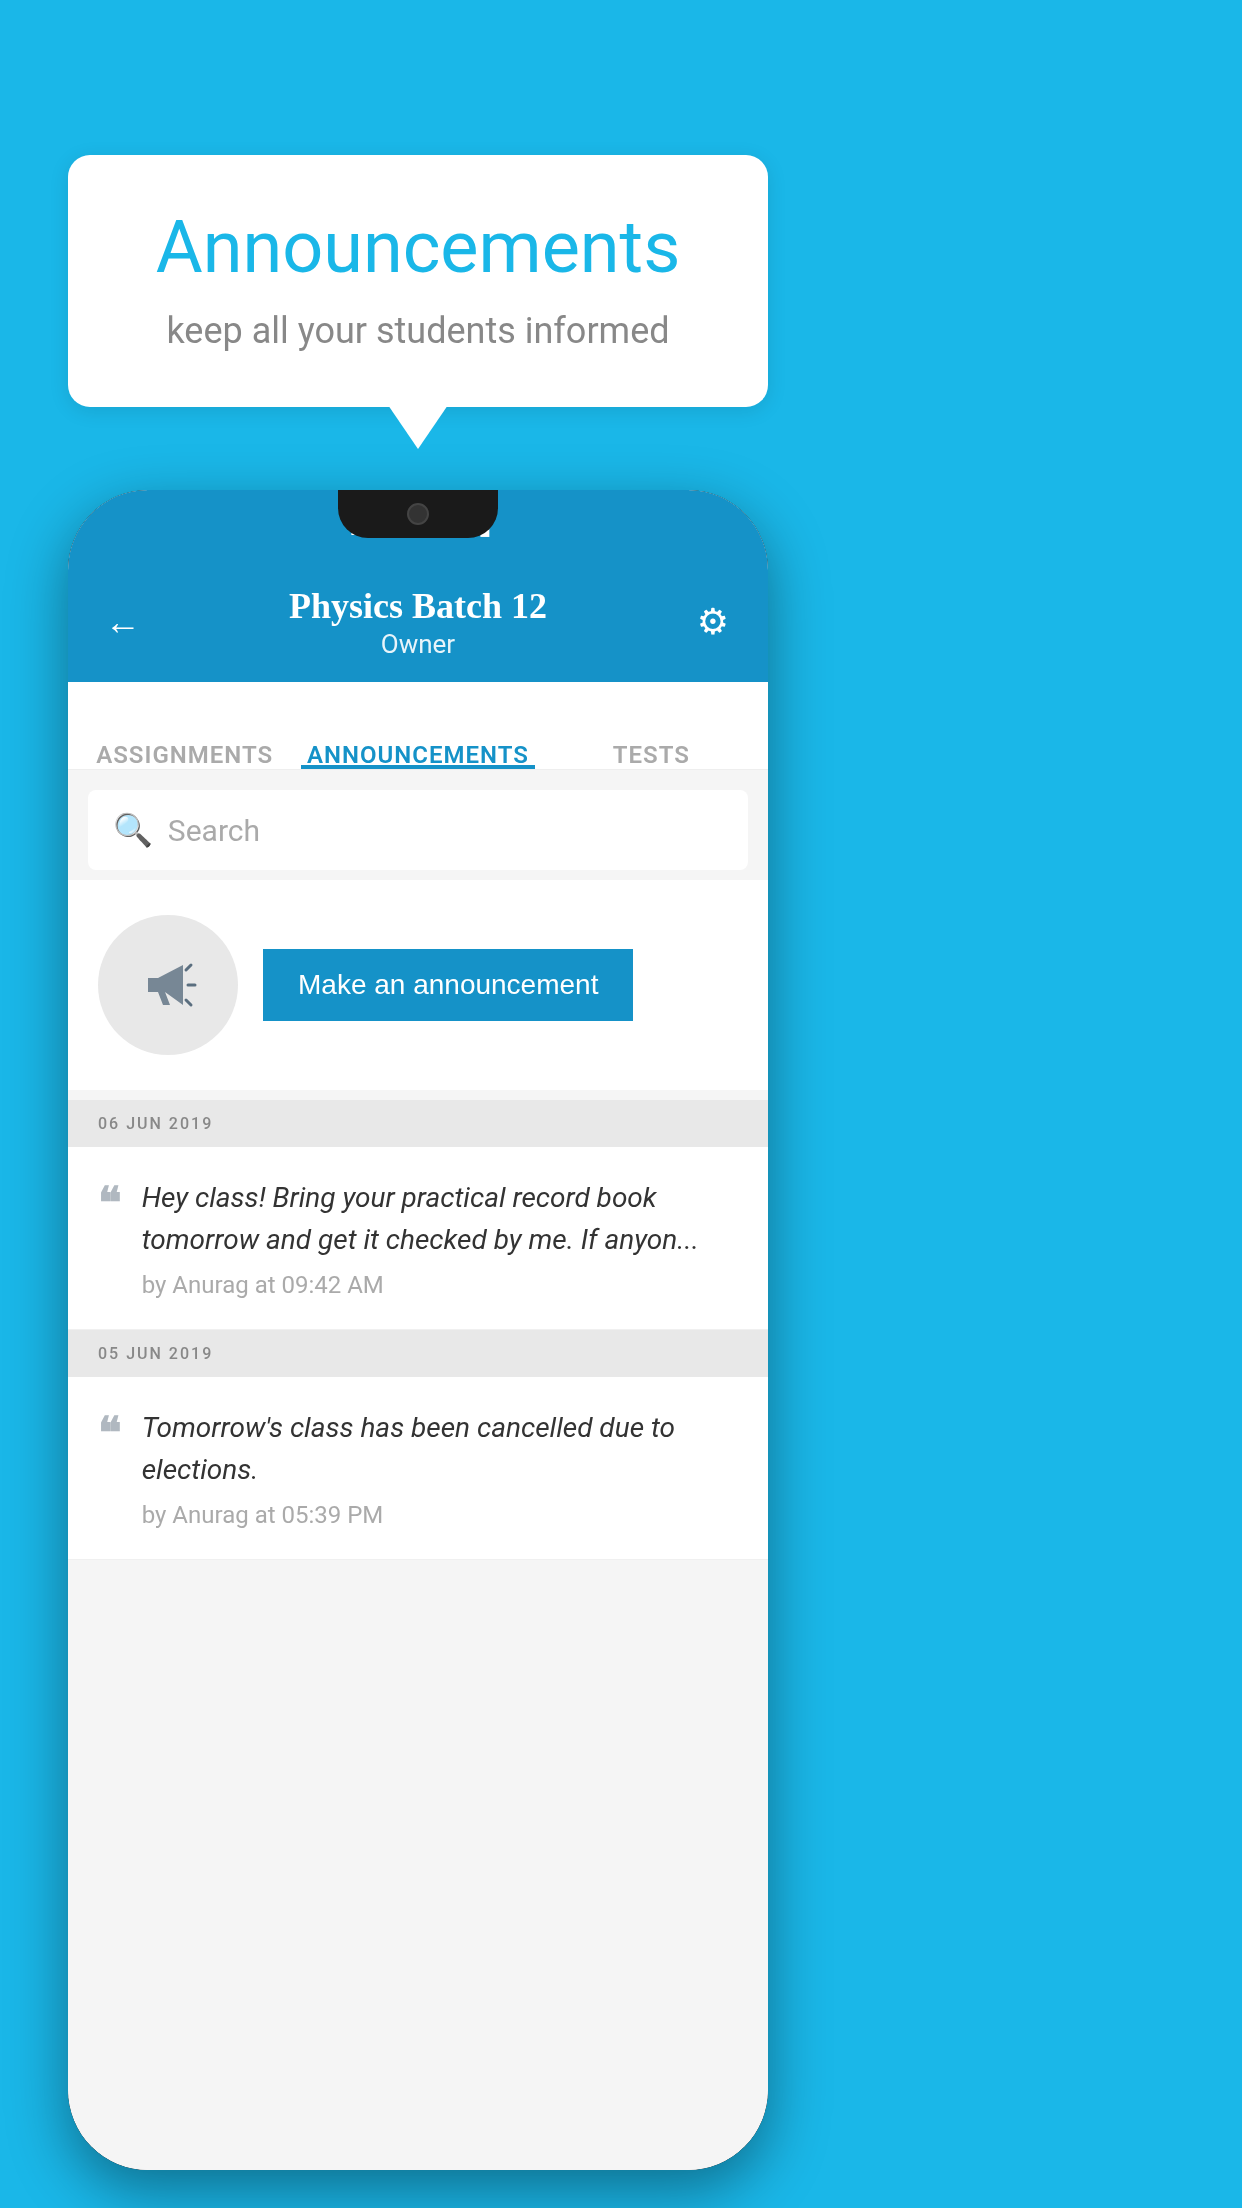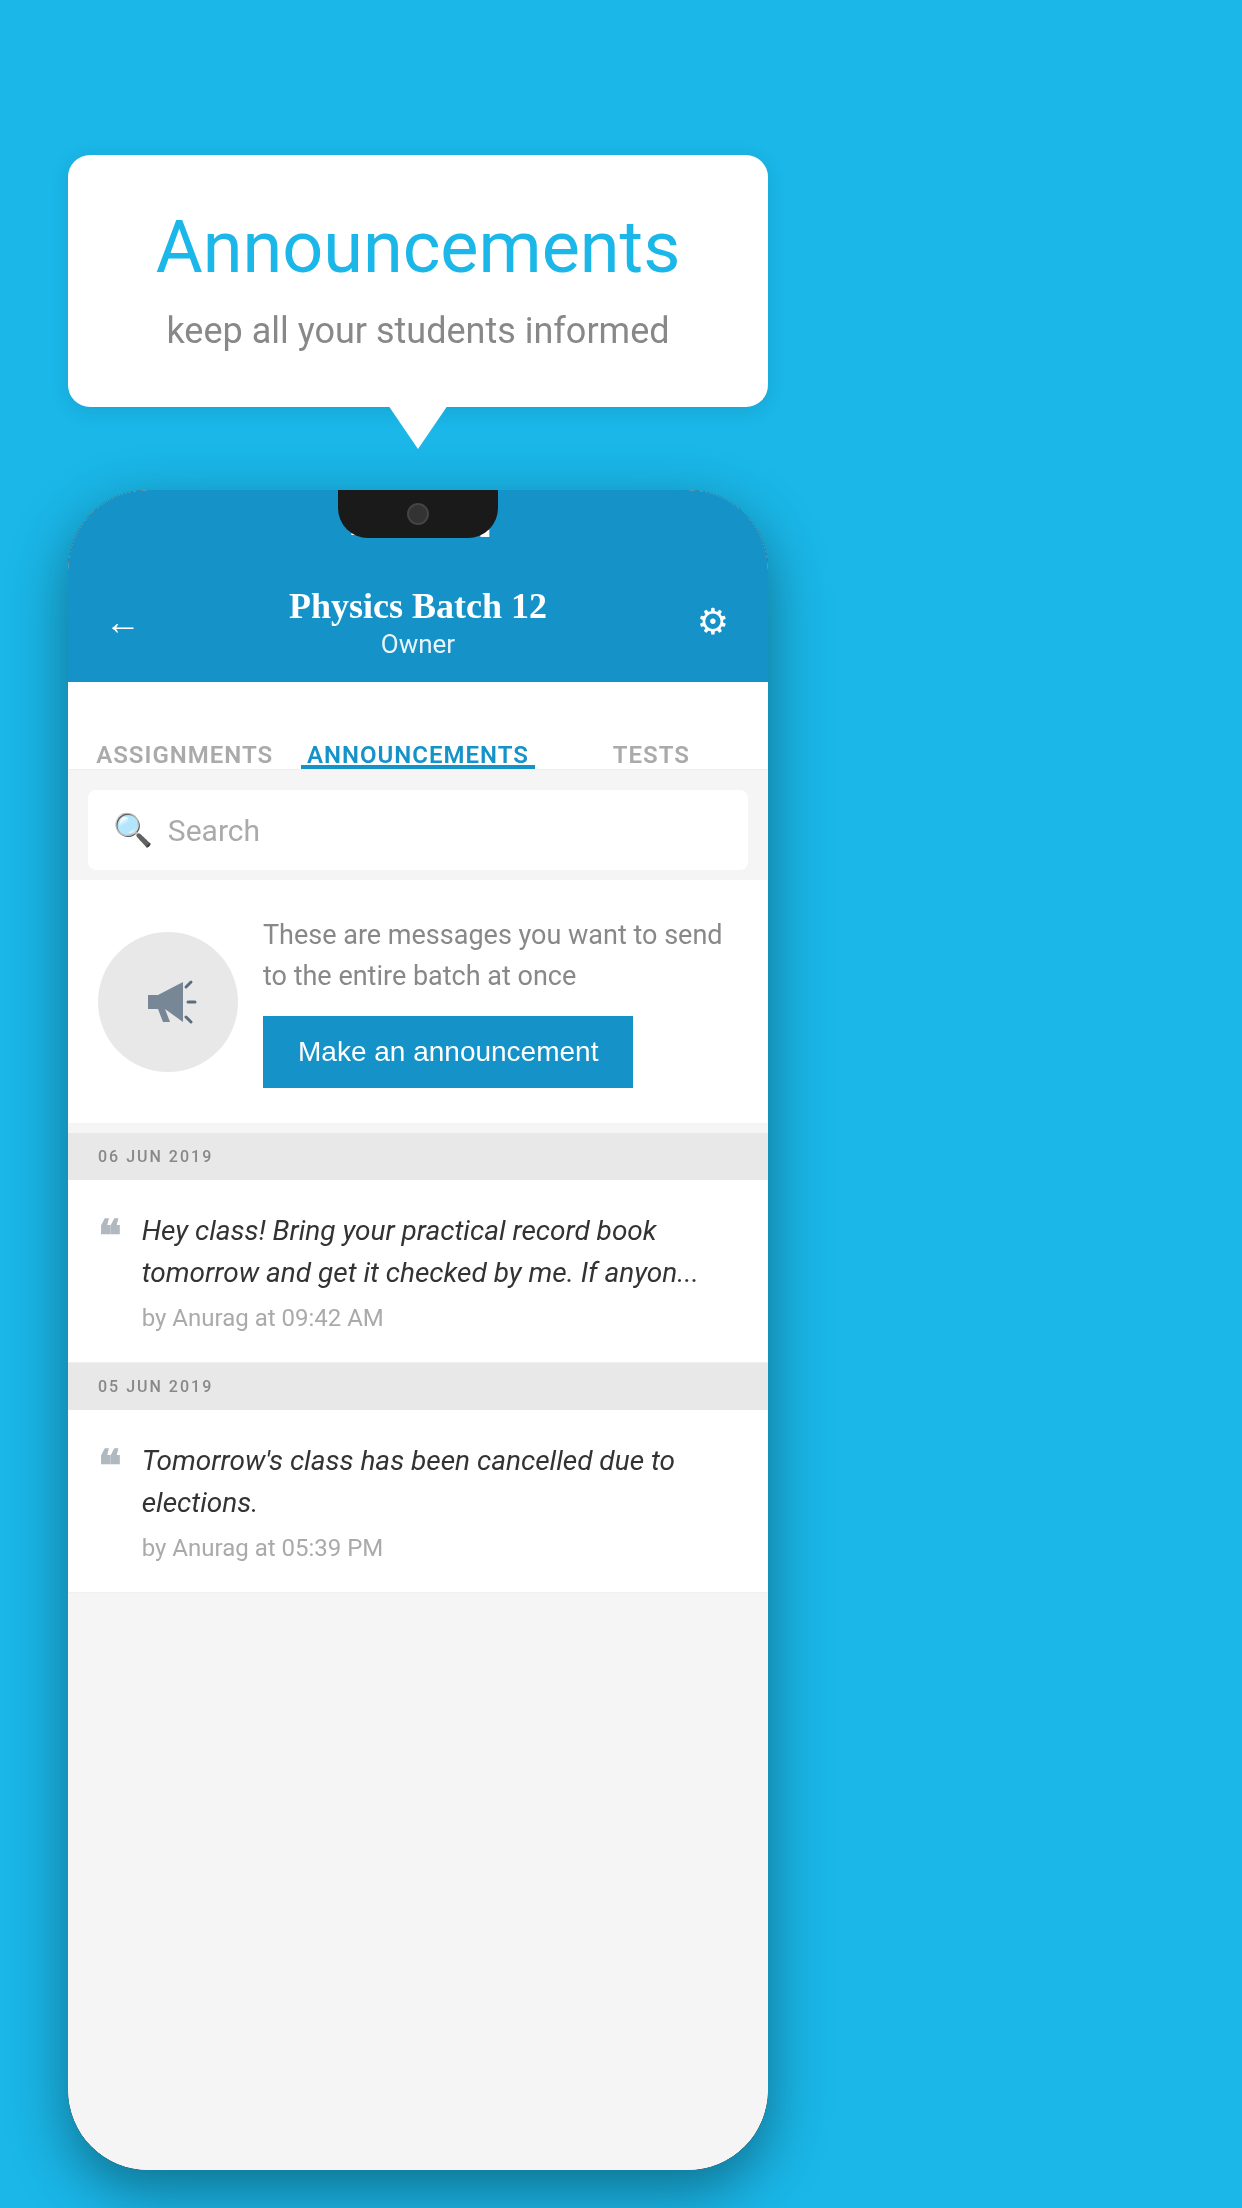--- a/index.html
+++ b/index.html
@@ -450,21 +450,20 @@
         <div class="promo-icon-circle">
 
           <svg width="70" height="70" viewBox="0 0 70 70" fill="none" xmlns="http://www.w3.org/2000/svg">
             <path d="M50 15 L25 28 L15 28 L15 42 L25 42 L30 55 L37 55 L32 42 L50 55 Z" fill="#5a6e7f" opacity="0.8"></path>
             <line x1="53" y1="20" x2="58" y2="15" stroke="#5a6e7f" stroke-width="3" stroke-linecap="round"></line>
             <line x1="55" y1="35" x2="62" y2="35" stroke="#5a6e7f" stroke-width="3" stroke-linecap="round"></line>
             <line x1="53" y1="50" x2="58" y2="55" stroke="#5a6e7f" stroke-width="3" stroke-linecap="round"></line>
           </svg>
         </div>
         <div class="promo-text-group">
-          <div class="promo-description">These are messages you want to send to the entire batch at once</div>
           <button class="make-announcement-btn">Make an announcement</button>
         </div>
       </div>
 
       <div class="date-separator">
         <span class="date-text">06  JUN  2019</span>
       </div>
 
       <div class="announcement-item">
         <span class="quote-icon">❝</span>

